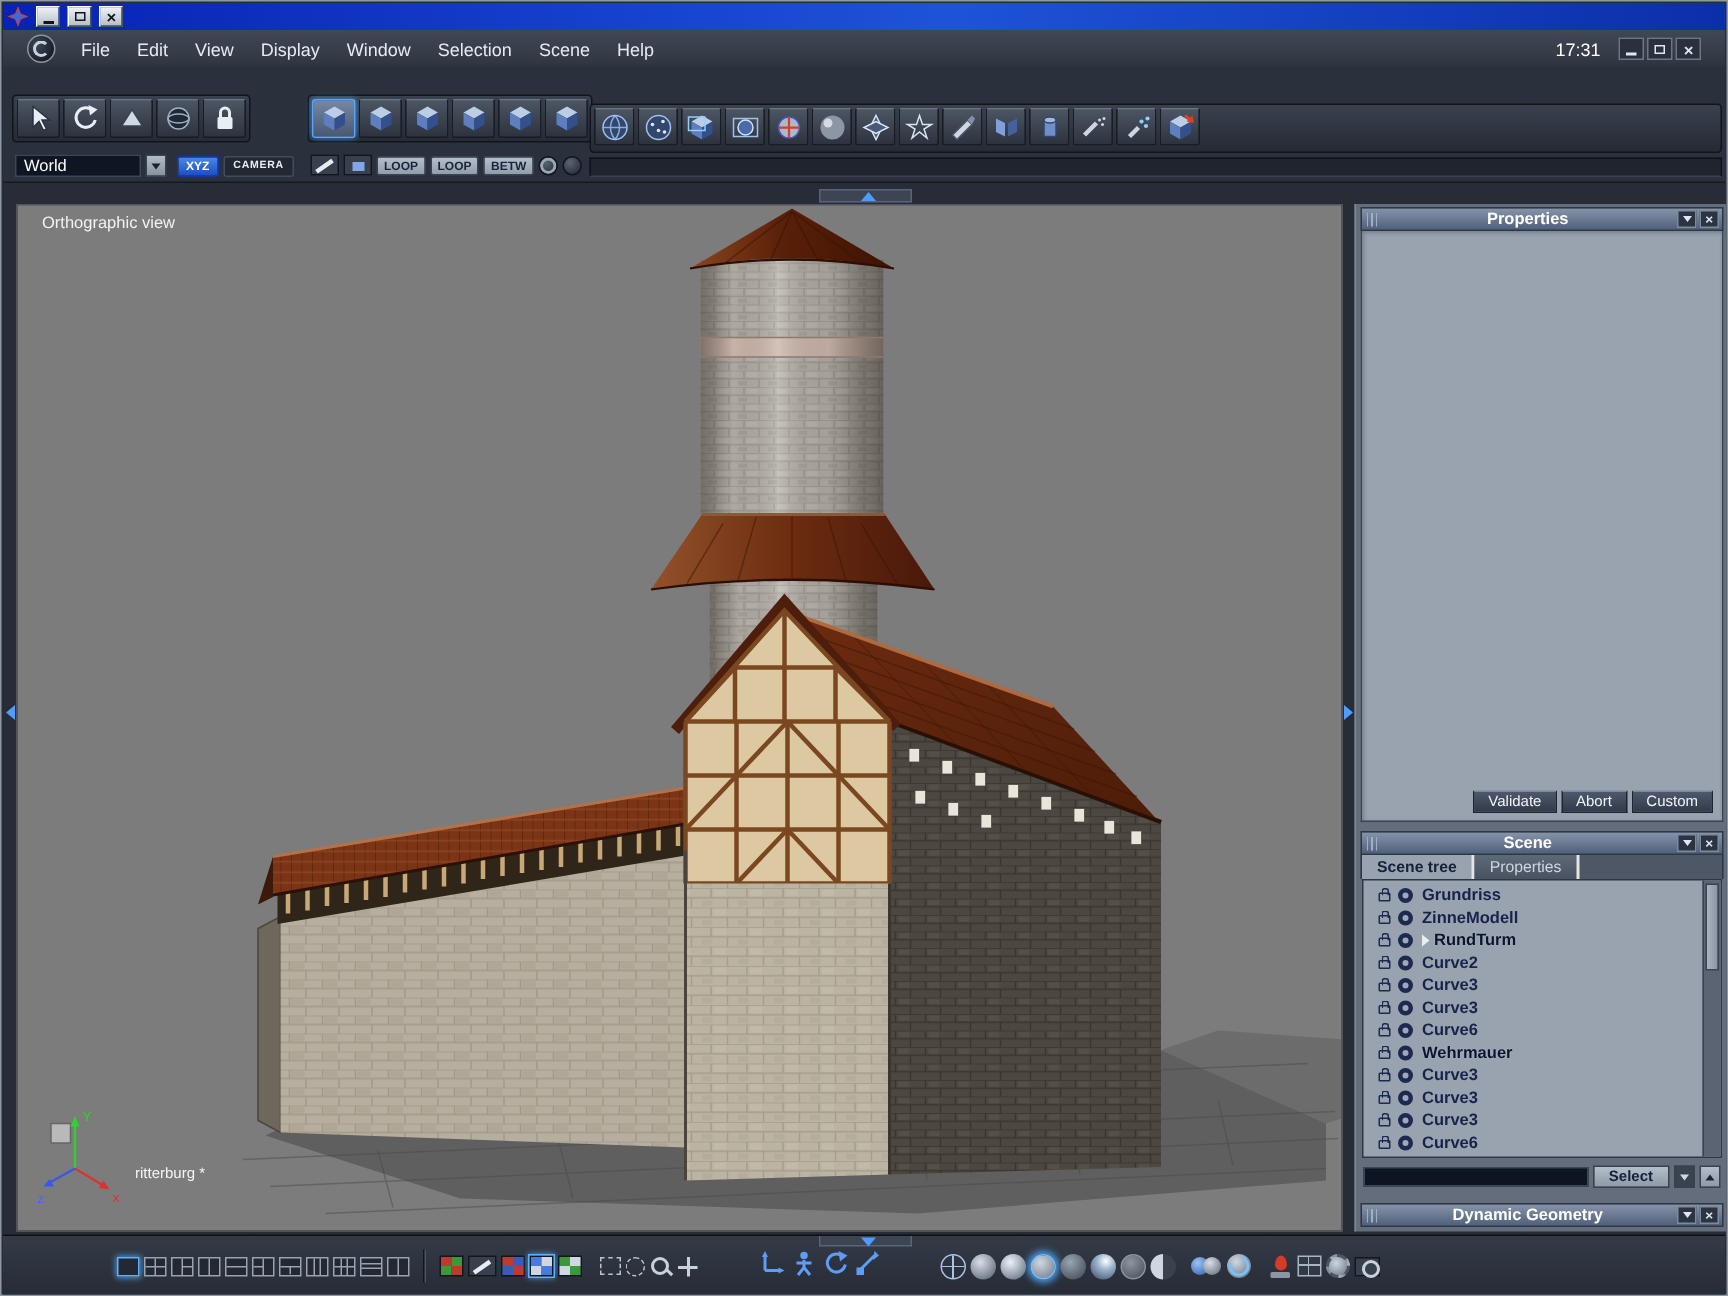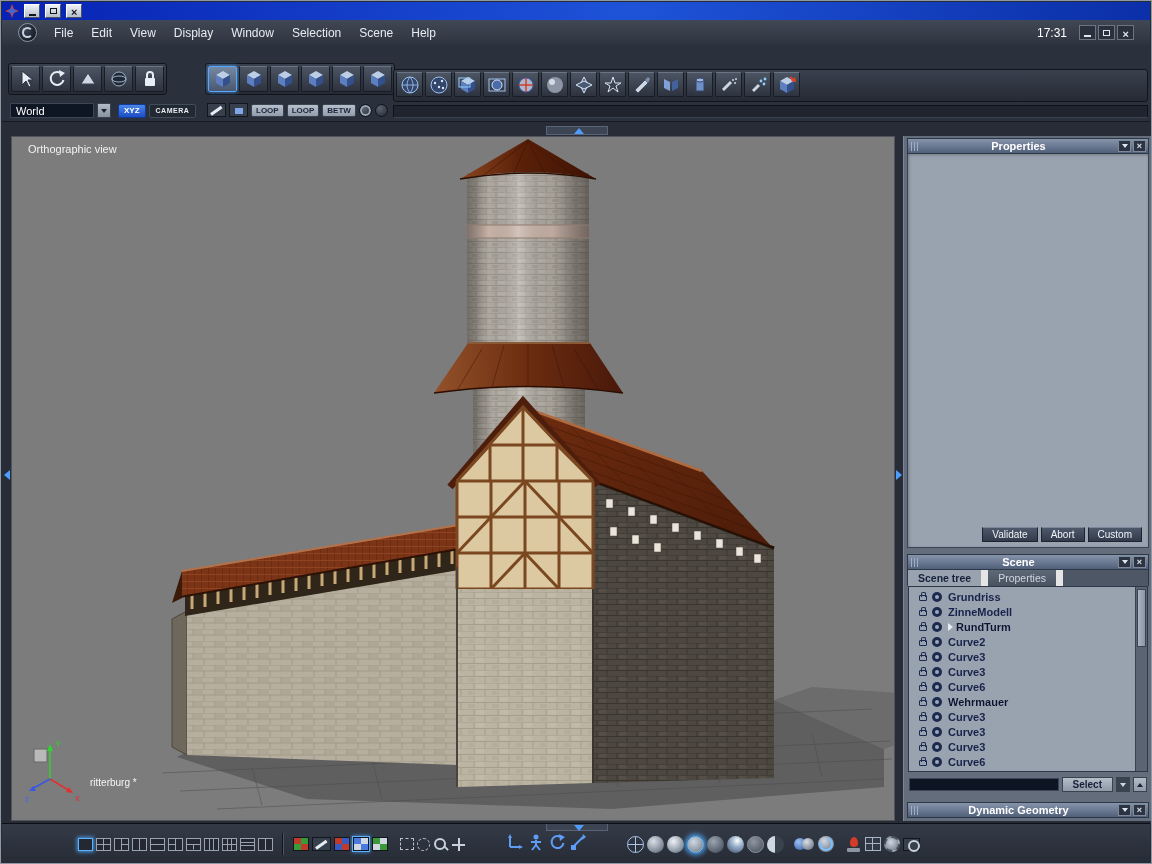--- a/index.html
+++ b/index.html
@@ -118,21 +118,21 @@
   .pbody{position:absolute;left:0;right:0;top:16px;bottom:0;background:#99a2af;
     border:1px solid #3a4454;border-top:none;box-shadow:inset 1px 1px 3px rgba(0,0,0,.25);padding-left:43px;}
   .prop-buttons{position:absolute;bottom:5px;right:6px;display:flex;gap:3px;}
   .pbtn{height:15px;padding:0 9px;background:linear-gradient(#4d586b,#323b4a);
     border:1px solid #1d2430;border-top-color:#7c8899;color:#f0f4f9;font-size:10px;
     display:flex;align-items:center;}
   #scenePanel{top:418px;height:249px;}
   .stabs{position:absolute;left:0;right:0;top:16px;height:16px;background:#4d5766;display:flex;
     border-left:1px solid #2e3748;border-right:1px solid #2e3748;}
   .stab{padding:0 10px;display:flex;align-items:center;font-size:10.5px;
-    border-right:7px solid #e5e5e5;color:#cfd6df;background:linear-gradient(#5e6978,#49525f);}
+    border-right:2px solid #e5e5e5;color:#cfd6df;background:linear-gradient(#5e6978,#49525f);}
   .stab.sel{background:#99a2af;color:#16213c;font-weight:bold;}
   .slist{position:absolute;left:1px;right:1px;top:32px;height:186px;background:#99a2af;
     border:1px solid #2e3748;display:flex;}
   .rows{flex:1;padding-top:2px;}
   .srow{height:15px;display:flex;align-items:center;padding-left:10px;}
   .ic-lock{width:8px;height:6px;border:1px solid #1c2a50;border-radius:1px;position:relative;
     margin:2px 5px 0 0;flex:none;}
   .ic-lock:before{content:"";position:absolute;left:1px;top:-4px;width:3px;height:4px;
     border:1px solid #1c2a50;border-bottom:none;border-radius:2px 2px 0 0;}
   .ic-eye{width:10px;height:10px;border-radius:50%;background:#1c2a50;position:relative;

